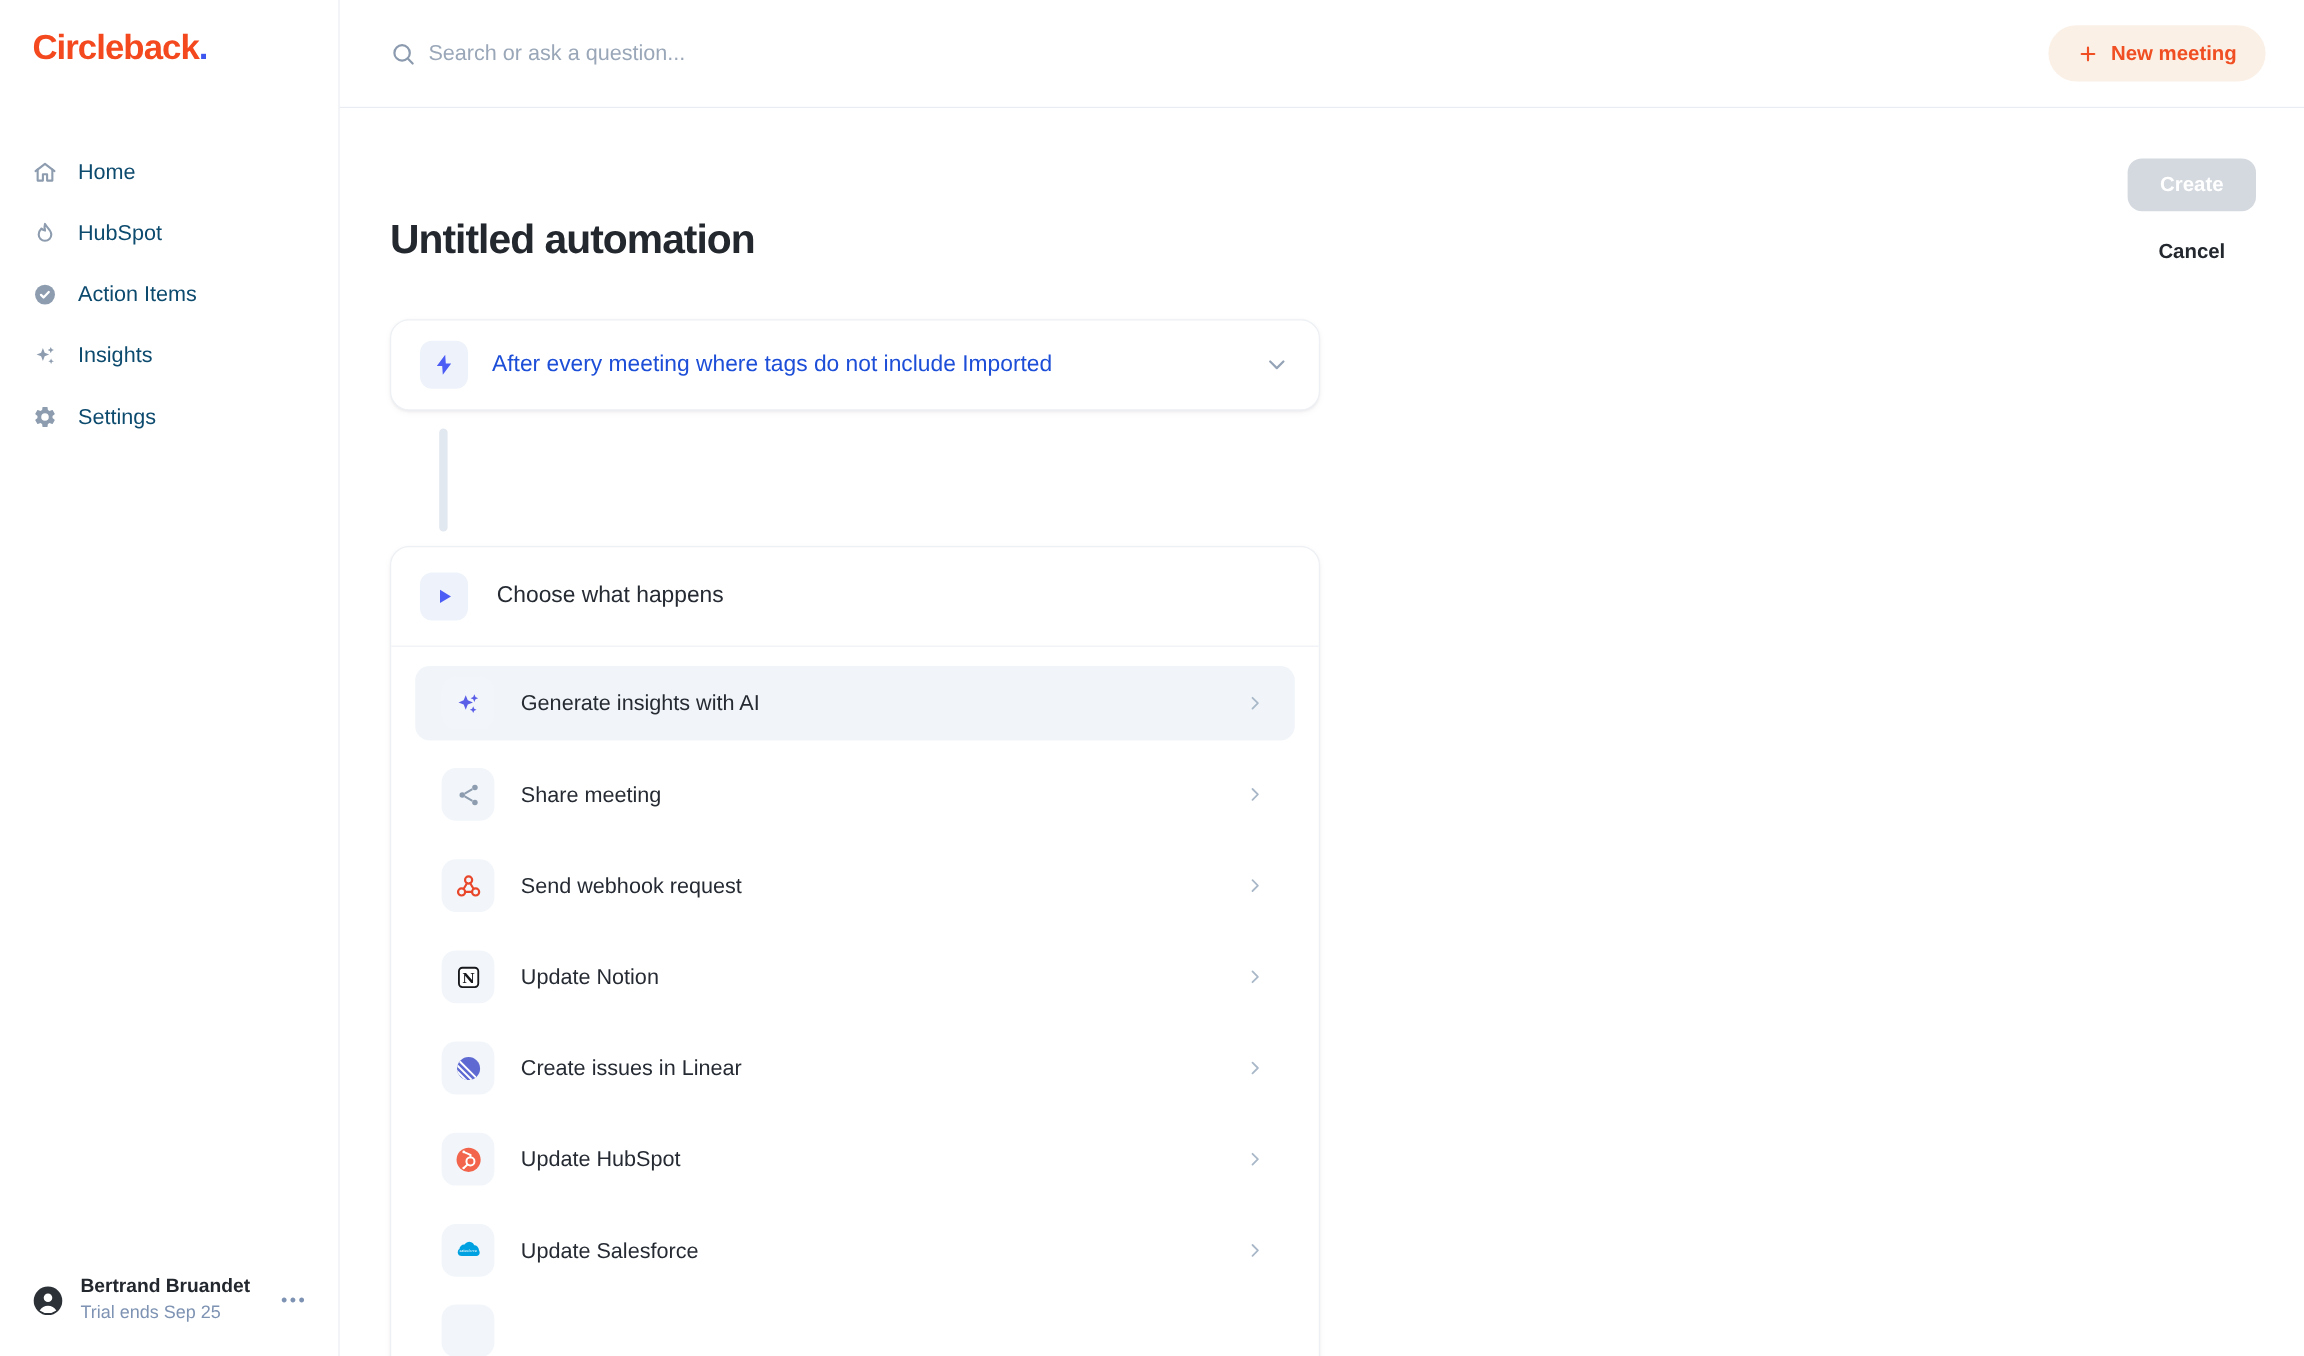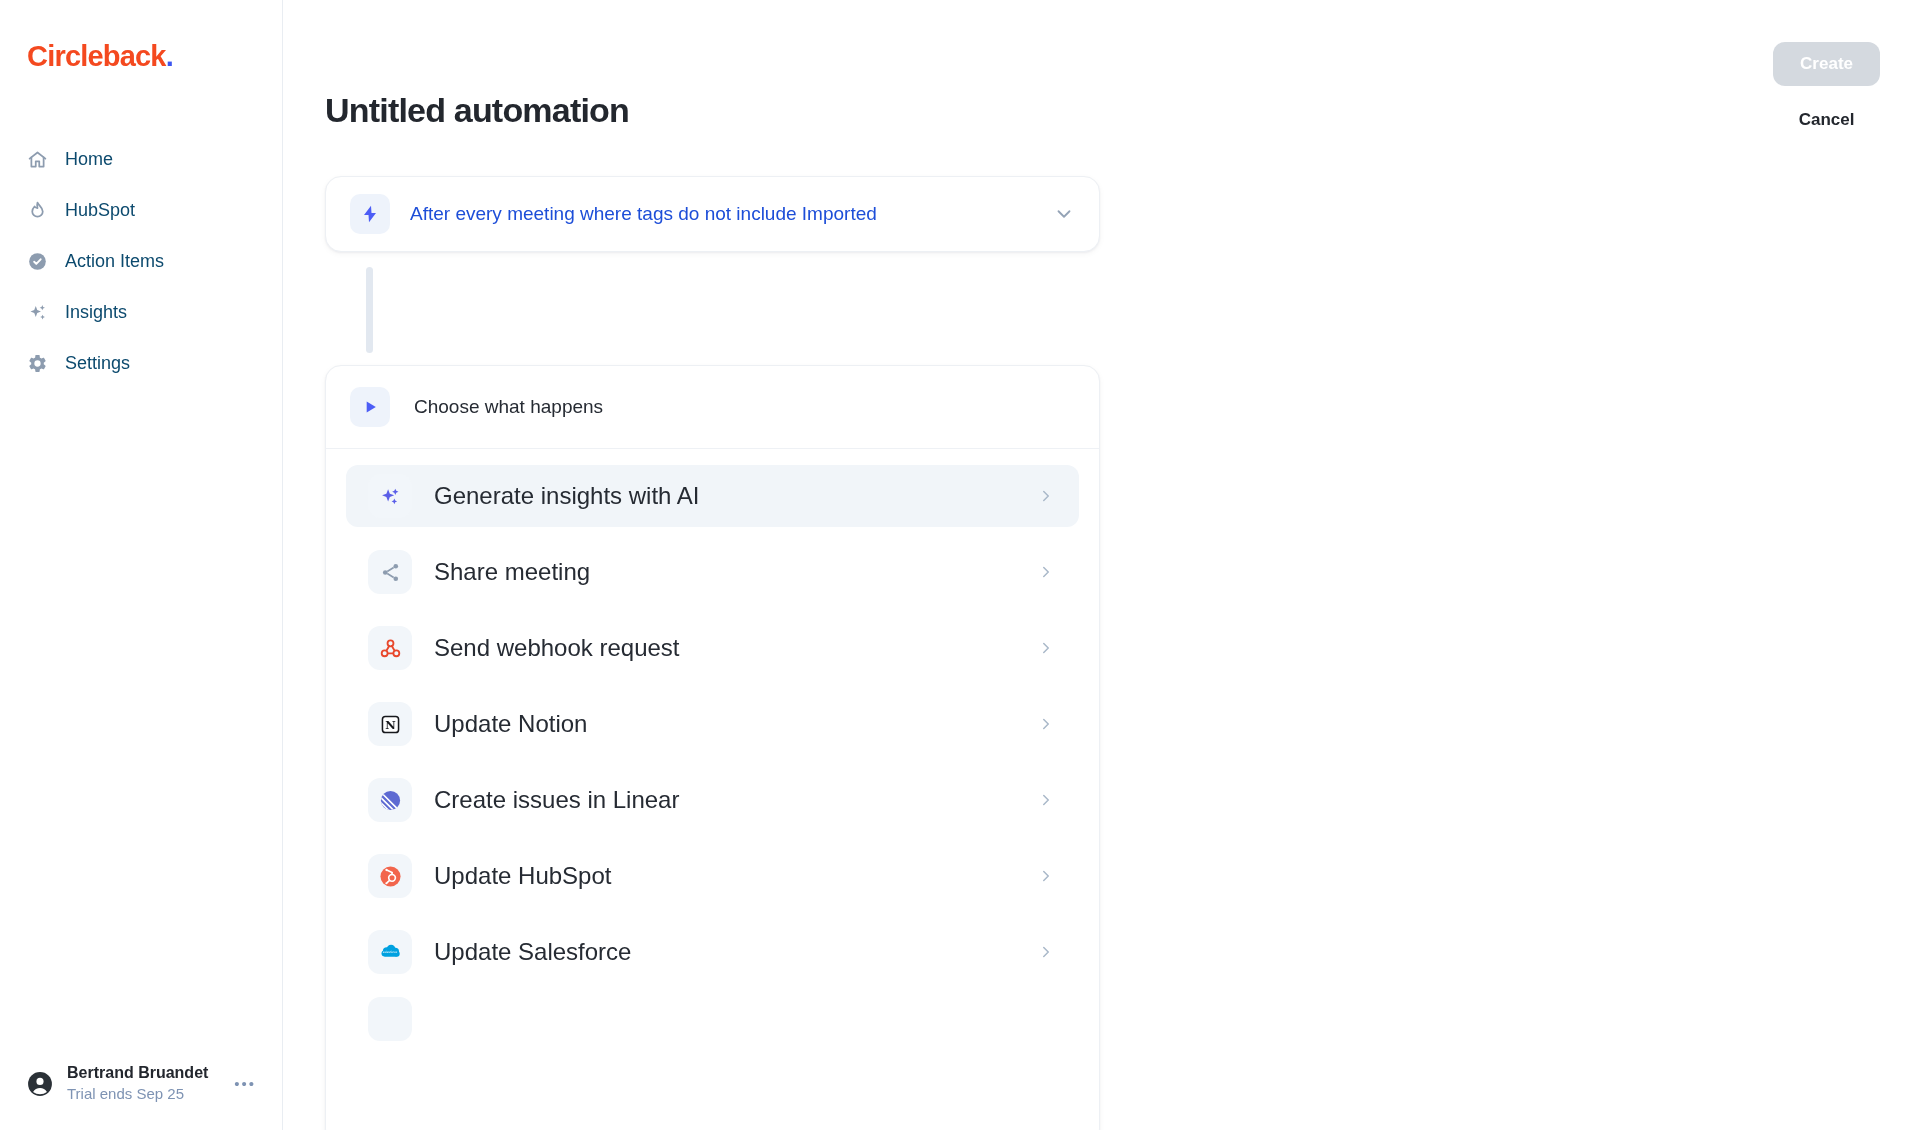--- a/index.html
+++ b/index.html
@@ -13,21 +13,21 @@
   .app { display: flex; width: 1920px; height: 1130px; }
 
   
   .sidebar {
     width: 283px; flex: 0 0 283px;
     border-right: 1px solid #e9edf2;
     background: #fff;
     display: flex; flex-direction: column;
   }
   .logo {
-    padding: 40px 0 0 27px;
+    padding: 24px 0 0 27px;
     font-size: 29px; font-weight: 700; letter-spacing: -0.8px;
     color: #f4491f; cursor: pointer;
   }
   .logo .dot { color: #3d56f0; }
   .nav { margin-top: 46px; }
   .nav-item {
     display: flex; align-items: flex-end; gap: 17px;
     height: 51px; padding: 0 27px;
     font-size: 18px; color: #0c4a6e; cursor: pointer;
   }
@@ -127,21 +127,21 @@
     padding: 0 24px 0 22px; margin-bottom: 14px;
     cursor: pointer;
   }
   .action-row.hl { background: #f1f5f9; }
   .icon-sq {
     width: 44px; height: 44px; flex: 0 0 44px;
     background: #f2f6fa; border-radius: 12px;
     display: flex; align-items: center; justify-content: center;
   }
   .icon-sq svg { width: 23px; height: 23px; display: block; }
-  .action-row .label { margin-left: 22px; font-size: 24px; color: #262b33; flex: 1; }
+  .action-row .label { margin-left: 22px; font-size: 18px; color: #262b33; flex: 1; }
   .chev-right svg { width: 18px; height: 18px; display: block; }
 </style>
 </head>
 <body>
 
 <div class="app">
 
   <aside class="sidebar">
     <div class="logo"><span>Circleback</span><span class="dot">.</span></div>
 
@@ -203,20 +203,39 @@
       <span class="user-texts">
         <div class="user-name">Bertrand Bruandet</div>
         <div class="user-trial">Trial ends Sep 25</div>
       </span>
       <span class="user-menu">•••</span>
     </div>
   </aside>
 
   <div class="main">
 
+    <header class="topbar">
+      <div class="search">
+        <span class="ic">
+          <svg viewBox="0 0 24 24" fill="none" stroke="#8B9AAE" stroke-width="2" stroke-linecap="round">
+              <circle cx="11" cy="11" r="7"></circle>
+              <path d="m16.6 16.6 4 4"></path>
+            </svg>
+        </span>
+        <input type="text" placeholder="Search or ask a question..." style="">
+      </div>
+      <button class="btn-new-meeting">
+        <span class="ic">
+          <svg viewBox="0 0 24 24" fill="none" stroke="#F04F23" stroke-width="2.4" stroke-linecap="round">
+              <path d="M12 5v14M5 12h14"></path>
+            </svg>
+        </span>
+        <span>New meeting</span>
+      </button>
+    </header>
 
     <div class="content">
 
       <div class="title-row">
         <h1 class="page-title">Untitled automation</h1>
         <div class="title-actions">
           <button class="btn-create">Create</button>
           <button class="btn-cancel">Cancel</button>
         </div>
       </div>

